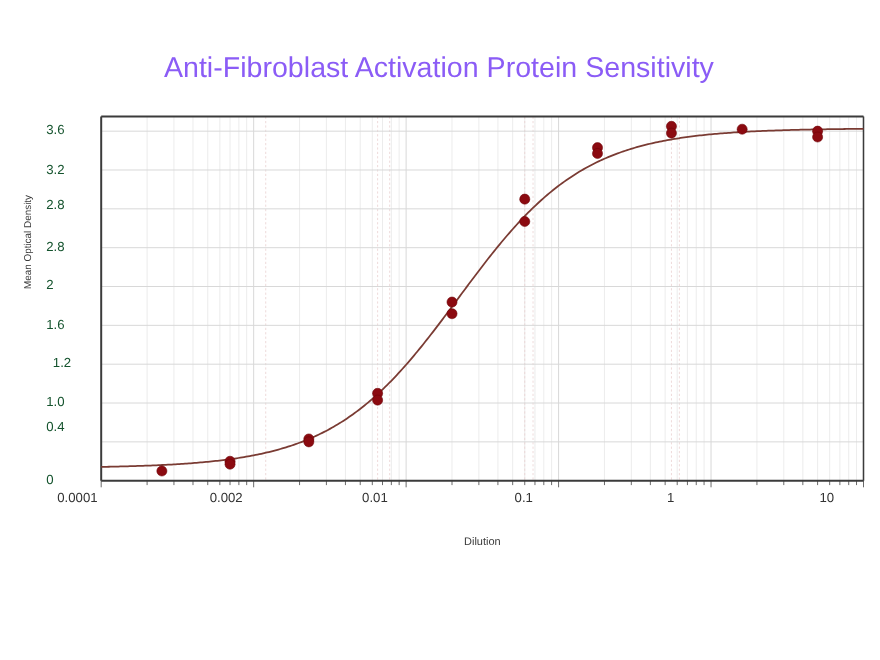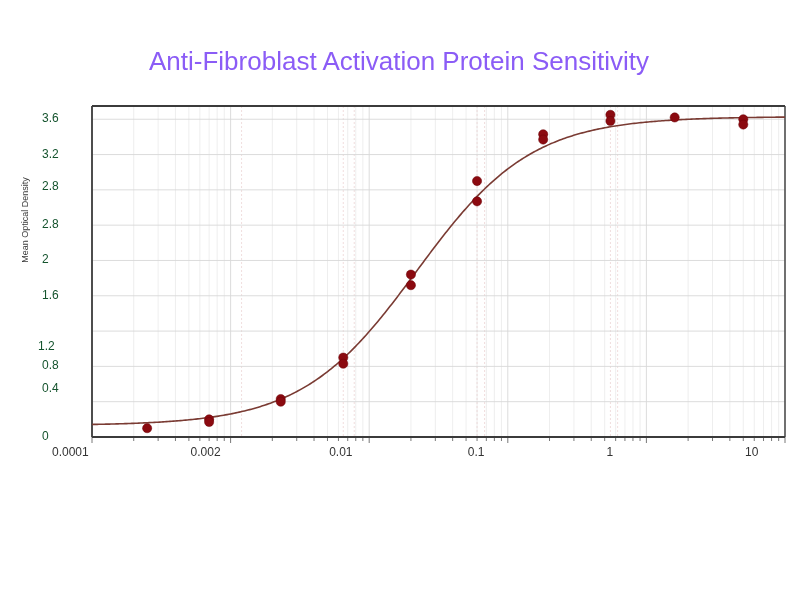--- a/index.html
+++ b/index.html
@@ -79,20 +79,21 @@
 </style>
 </head>
 <body>
 
 <div id="figure">
 
   <div id="chart-title">Anti-Fibroblast Activation Protein Sensitivity</div>
 
   <div id="ylabel">Mean Optical Density</div>
 
+  <div id="xlabel">Dilution</div>
 
   <svg id="plot" width="800" height="600">
     <g id="grid-minor-x">
         <line x1="133.72275739902778" y1="106" x2="133.72275739902778" y2="437" stroke="#e6e6e6" stroke-width="0.7"></line>
         <line x1="158.12900590414523" y1="106" x2="158.12900590414523" y2="437" stroke="#e6e6e6" stroke-width="0.7"></line>
         <line x1="175.4455147980556" y1="106" x2="175.4455147980556" y2="437" stroke="#e6e6e6" stroke-width="0.7"></line>
         <line x1="188.87724260097218" y1="106" x2="188.87724260097218" y2="437" stroke="#e6e6e6" stroke-width="0.7"></line>
         <line x1="199.85176330317302" y1="106" x2="199.85176330317302" y2="437" stroke="#e6e6e6" stroke-width="0.7"></line>
         <line x1="209.130588345976" y1="106" x2="209.130588345976" y2="437" stroke="#e6e6e6" stroke-width="0.7"></line>
         <line x1="217.1682721970834" y1="106" x2="217.1682721970834" y2="437" stroke="#e6e6e6" stroke-width="0.7"></line>
@@ -229,22 +230,22 @@
         <circle cx="610.41" cy="121.01" r="4.6" fill="#8b0a10" stroke="#6d0206" stroke-width="0.5"></circle>
         <circle cx="674.69" cy="117.47" r="4.6" fill="#8b0a10" stroke="#6d0206" stroke-width="0.5"></circle>
         <circle cx="743.28" cy="119.24" r="4.6" fill="#8b0a10" stroke="#6d0206" stroke-width="0.5"></circle>
         <circle cx="743.28" cy="124.54" r="4.6" fill="#8b0a10" stroke="#6d0206" stroke-width="0.5"></circle>
       </g>
   </svg>
 
   <div id="ytick-labels">
       <div class="ytick-label" style="left: 42px; top: 429px;">0</div>
       <div class="ytick-label" style="left: 42px; top: 381px;">0.4</div>
-      <div class="ytick-label" style="left: 42px; top: 358.387px;">0.8</div>
-      <div class="ytick-label" style="left: 38px; top: 323.08px; margin-top: 16px;">1.2</div>
+      <div class="ytick-label" style="left: 42px; top: 358.387px;">1.0</div>
+      <div class="ytick-label" style="left: 48px; top: 323.08px;">1.2</div>
       <div class="ytick-label" style="left: 42px; top: 287.773px;">1.6</div>
       <div class="ytick-label" style="left: 42px; top: 252.467px;">2</div>
       <div class="ytick-label" style="left: 42px; top: 217.16px;">2.8</div>
       <div class="ytick-label" style="left: 42px; top: 179px;">2.8</div>
       <div class="ytick-label" style="left: 42px; top: 146.547px;">3.2</div>
       <div class="ytick-label" style="left: 42px; top: 111.24px;">3.6</div>
     </div>
   <div id="xtick-labels">
       <div class="xtick-label" style="left: 52px; width: 80px; top: 445px;">0.0001</div>
       <div class="xtick-label" style="left: 190.6px; width: 80px; top: 445px;">0.002</div>

